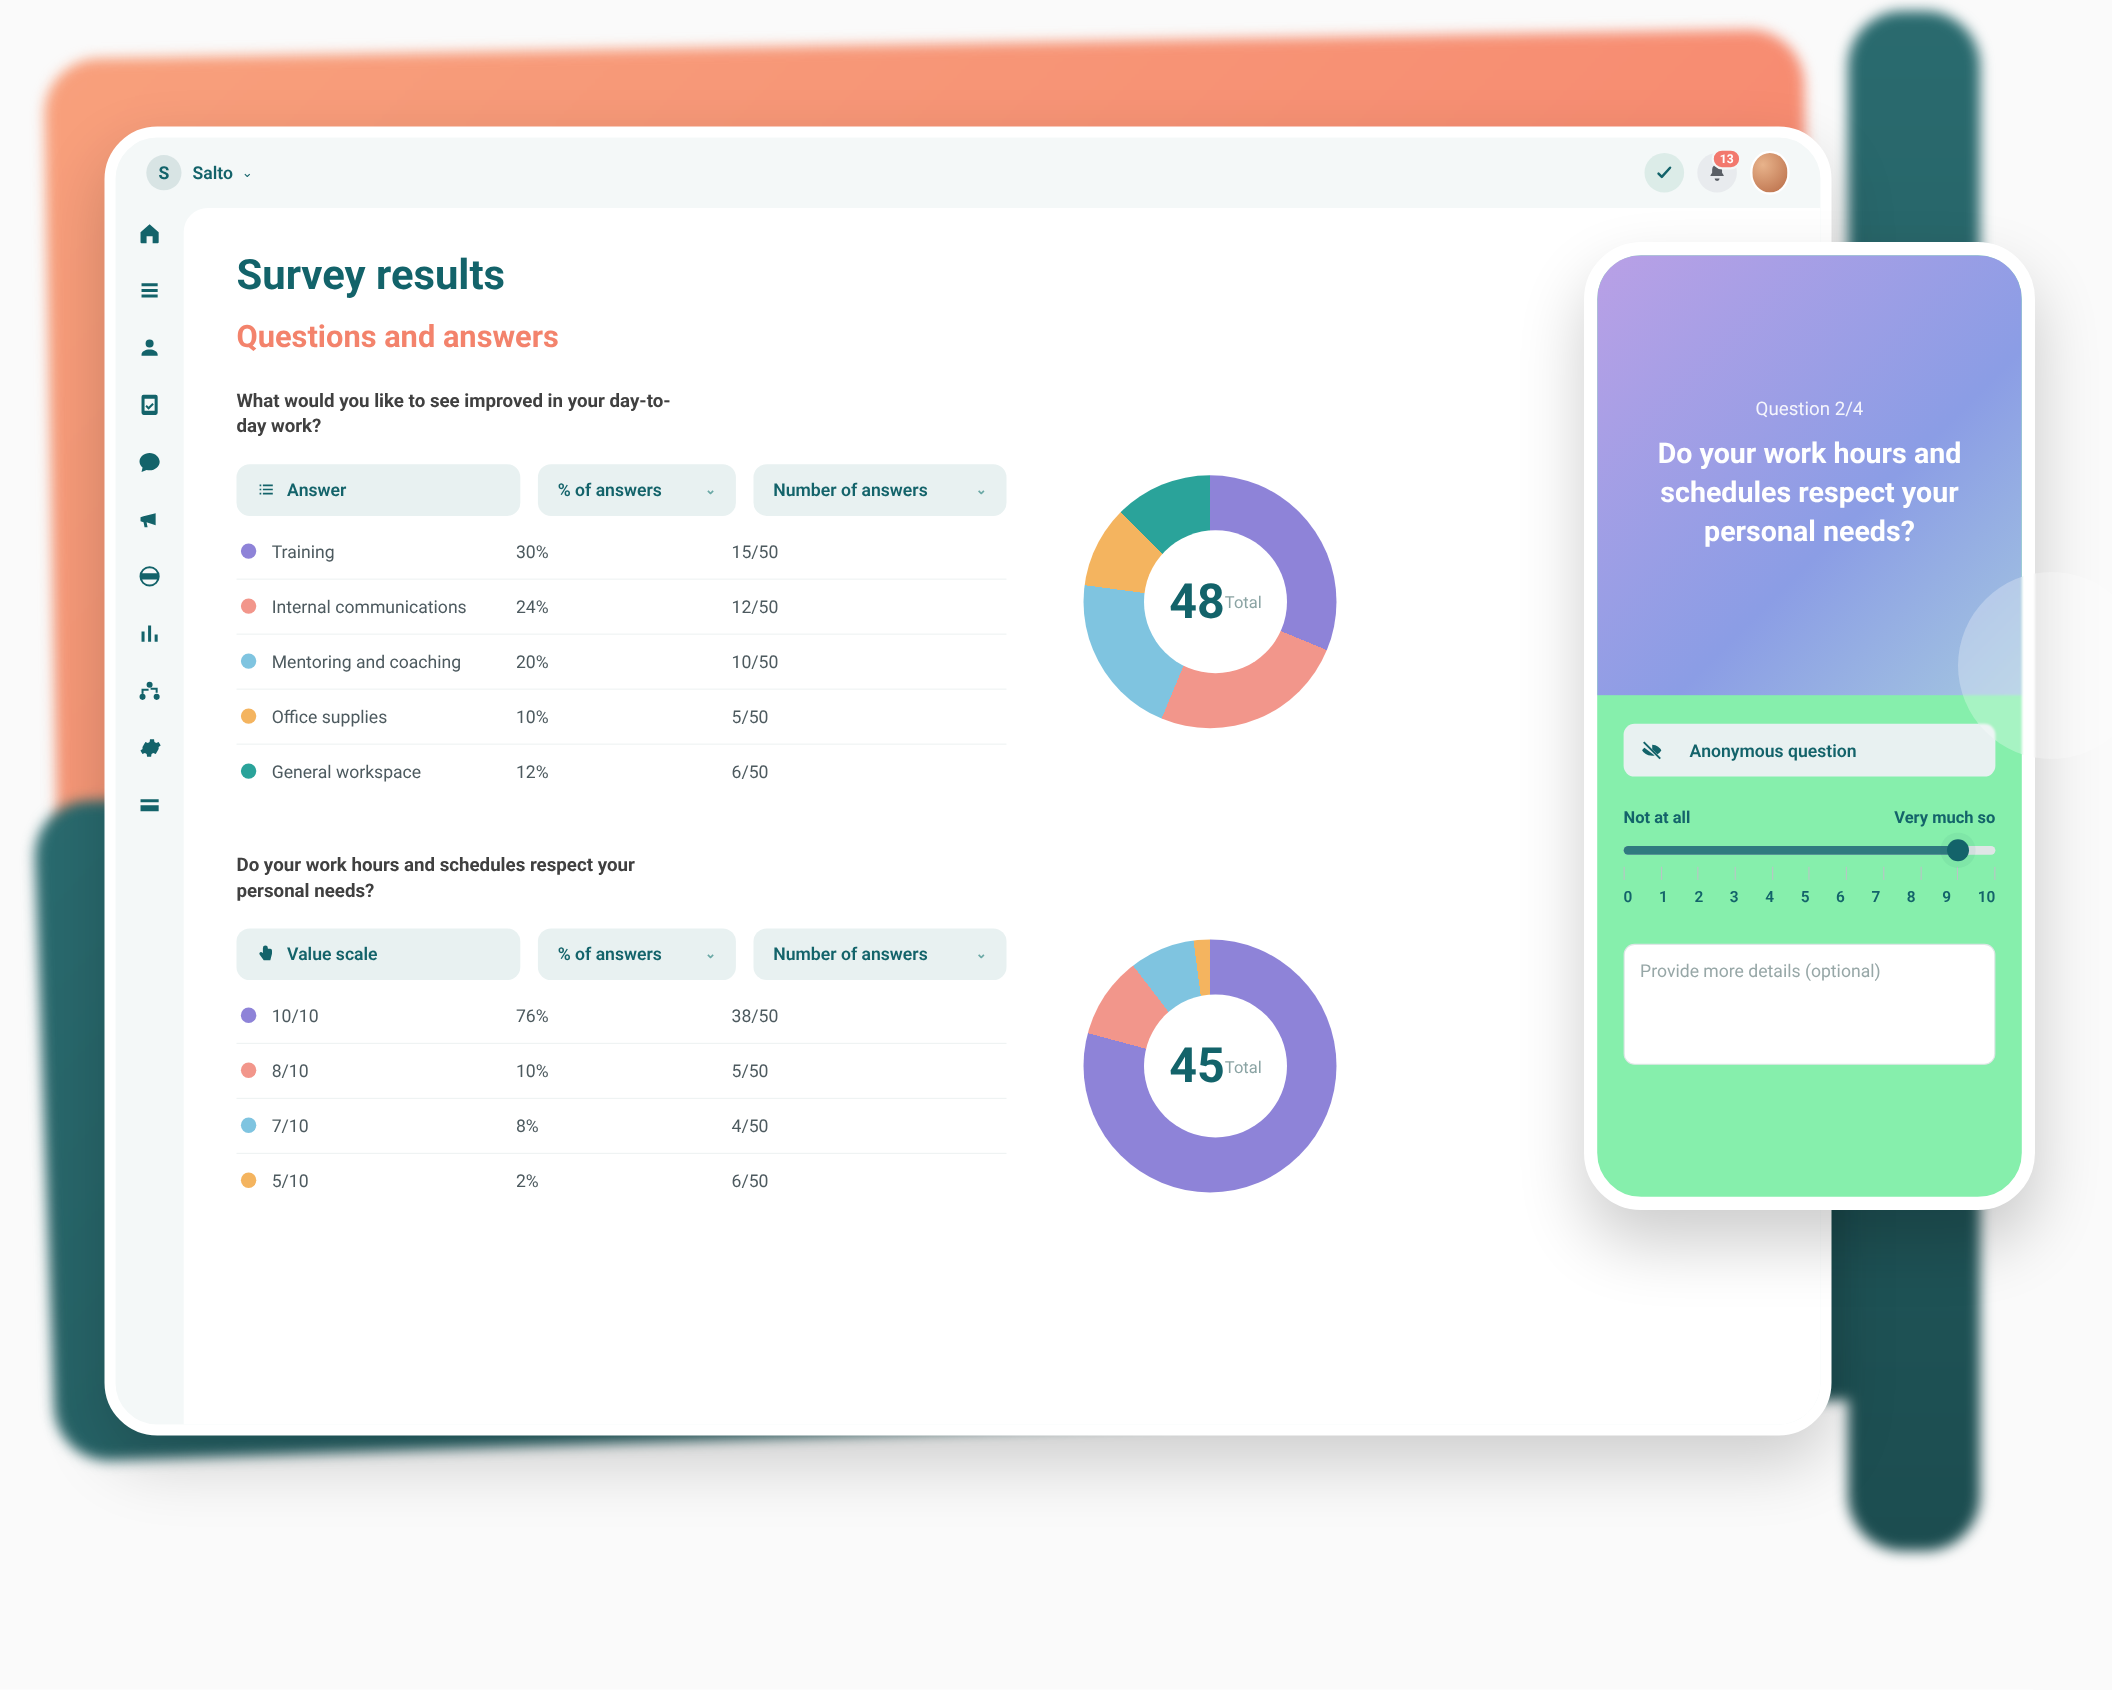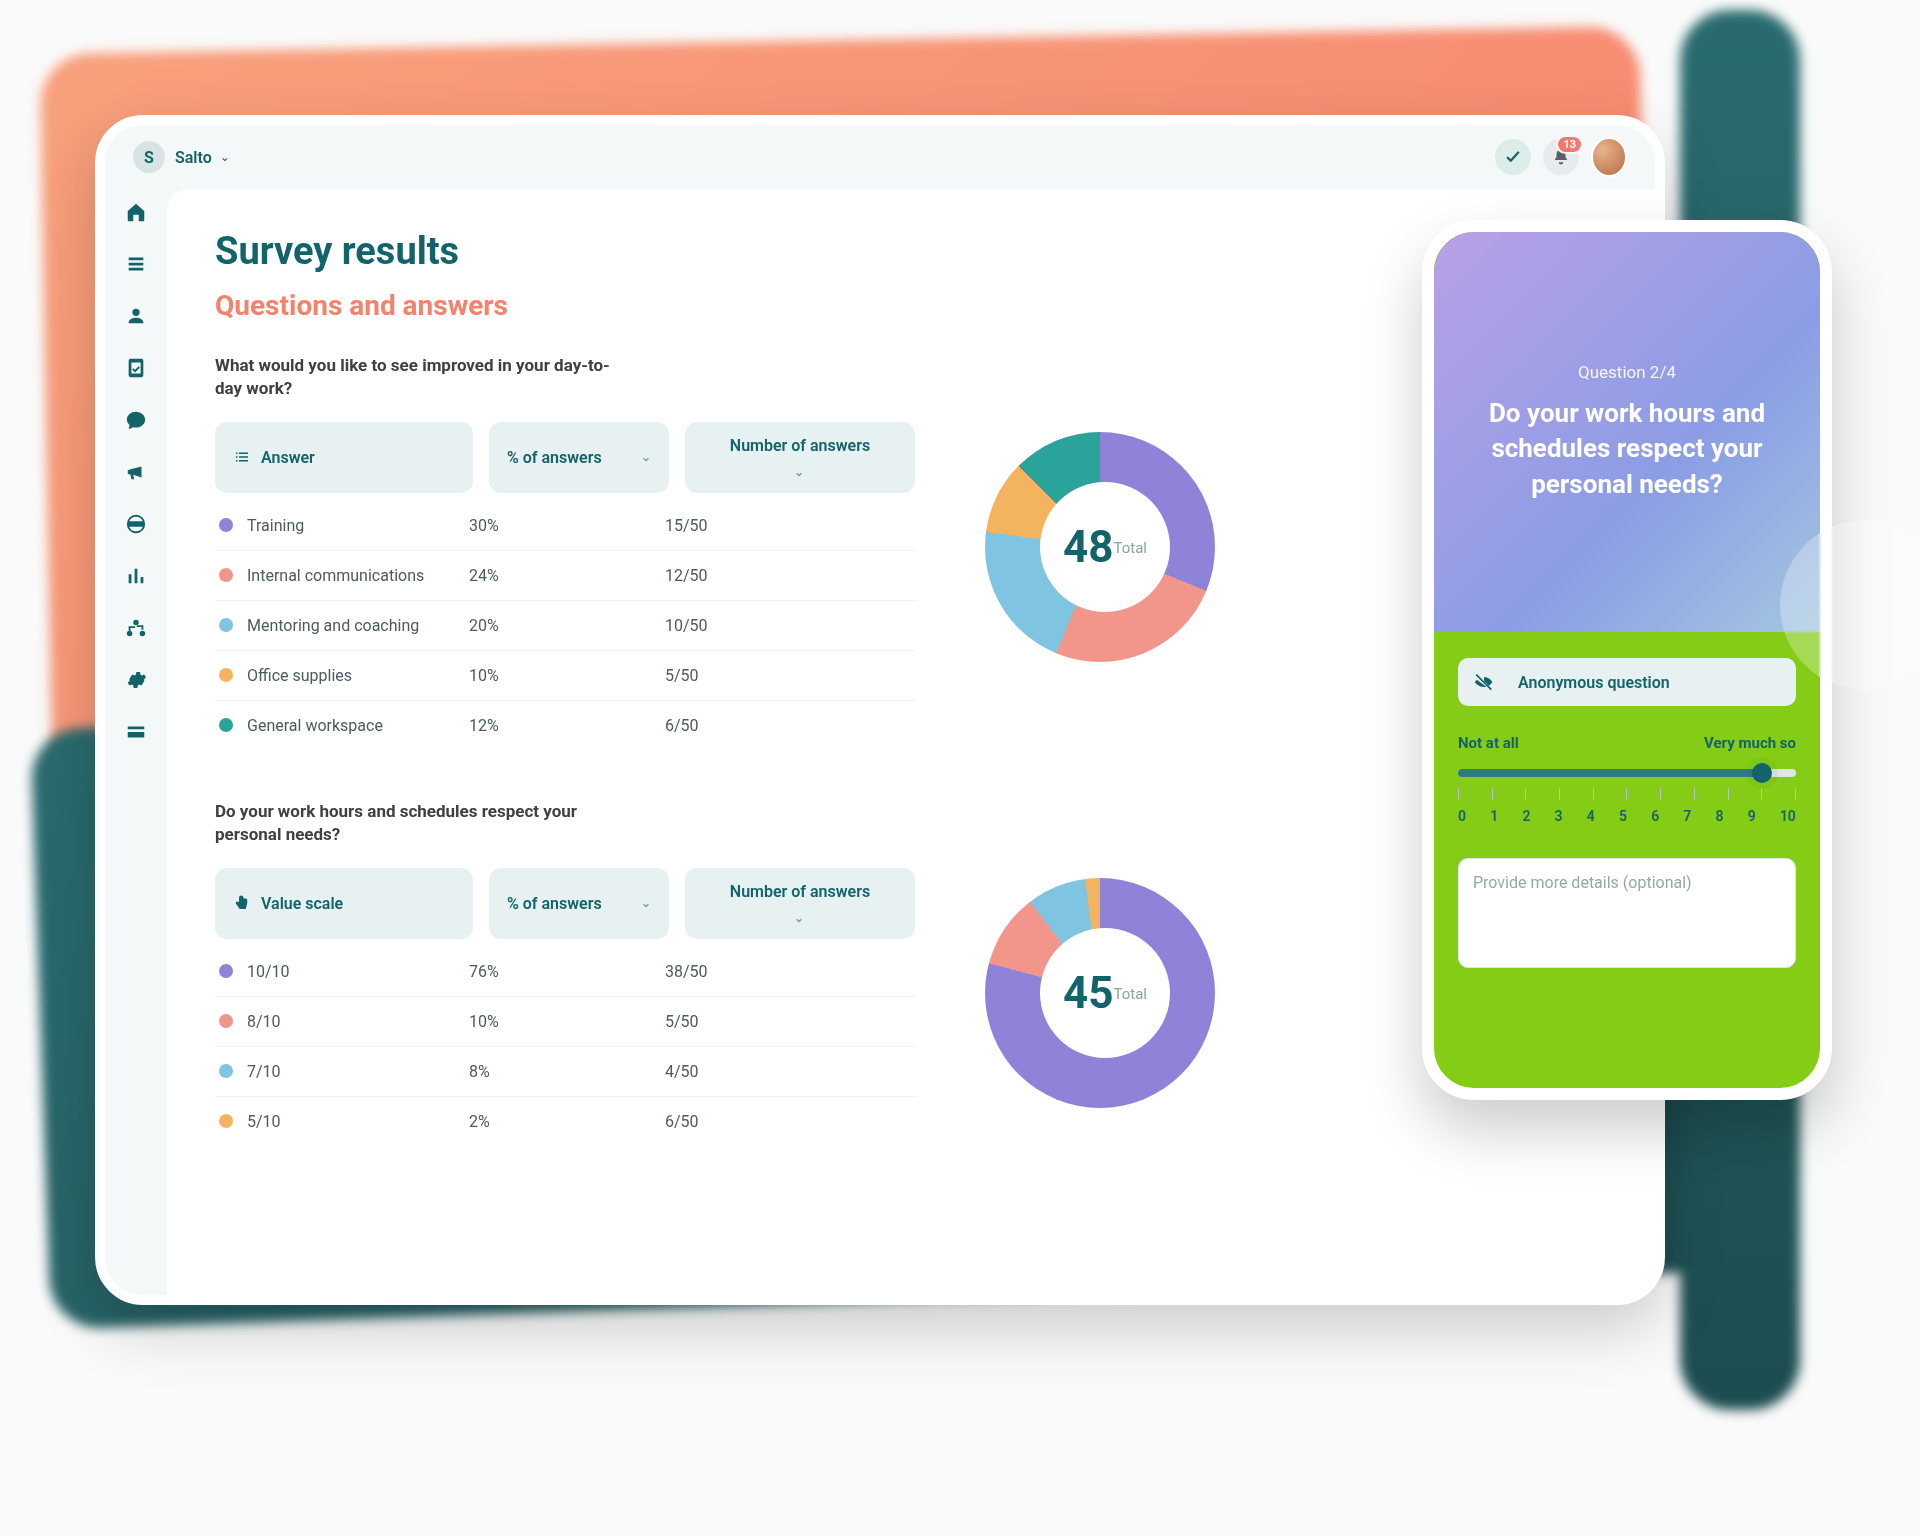--- a/index.html
+++ b/index.html
@@ -120,21 +120,21 @@
     display:flex; gap:16px;
   }
   .th{
     background:#e8f1f1; border-radius:12px;
     padding:14px 18px; color:#13636a; font-weight:600; font-size:16px;
     display:flex; align-items:center; gap:10px;
   }
   .th .chev{color:#6ba9a6;}
   .th0{ flex:1; }
   .th1{ width:180px; justify-content:space-between;}
-  .th2{ width:230px; justify-content:space-between;flex-direction:column;}
+  .th2{ width:230px; justify-content:space-between;}
   .rows{ margin-top:8px; }
   .row{
     display:flex; align-items:center;
     border-bottom:1px solid #eef2f2; padding:15px 4px;
     color:#4d5a5f; font-size:16px;
   }
   .row:last-child{border-bottom:none;}
   .cell0{ flex:1; display:flex; align-items:center; gap:14px;}
   .dot{width:14px;height:14px;border-radius:50%;}
   .cell1{ width:196px; }
@@ -152,23 +152,23 @@
     width:130px;height:130px;border-radius:50%;background:#fff;
     display:flex;flex-direction:row;align-items:center;justify-content:center;
     box-shadow:none;
   }
   .donut-num{ font-size:44px; font-weight:700; color:#13636a; line-height:1;}
   .donut-label{ font-size:15px; color:#8aa3a3; margin-top:2px;}
 
   
   .phone{
     position:absolute;
-    right:88px; top:220px;
+    right:70px; top:220px;
     width:410px; height:880px;
-    background:#84cc16;
+    background:#86efac;
     border:12px solid #fff;
     border-radius:52px;
     box-shadow: 0 30px 60px rgba(0,0,0,.20);
     overflow:hidden;
     z-index:4;
   }
   .phone-hero{
     height:400px;
     background:linear-gradient(135deg,#b9a0e6,#8b9de5 60%,#a4c7e0);
     display:flex;flex-direction:column;align-items:center;justify-content:center;

